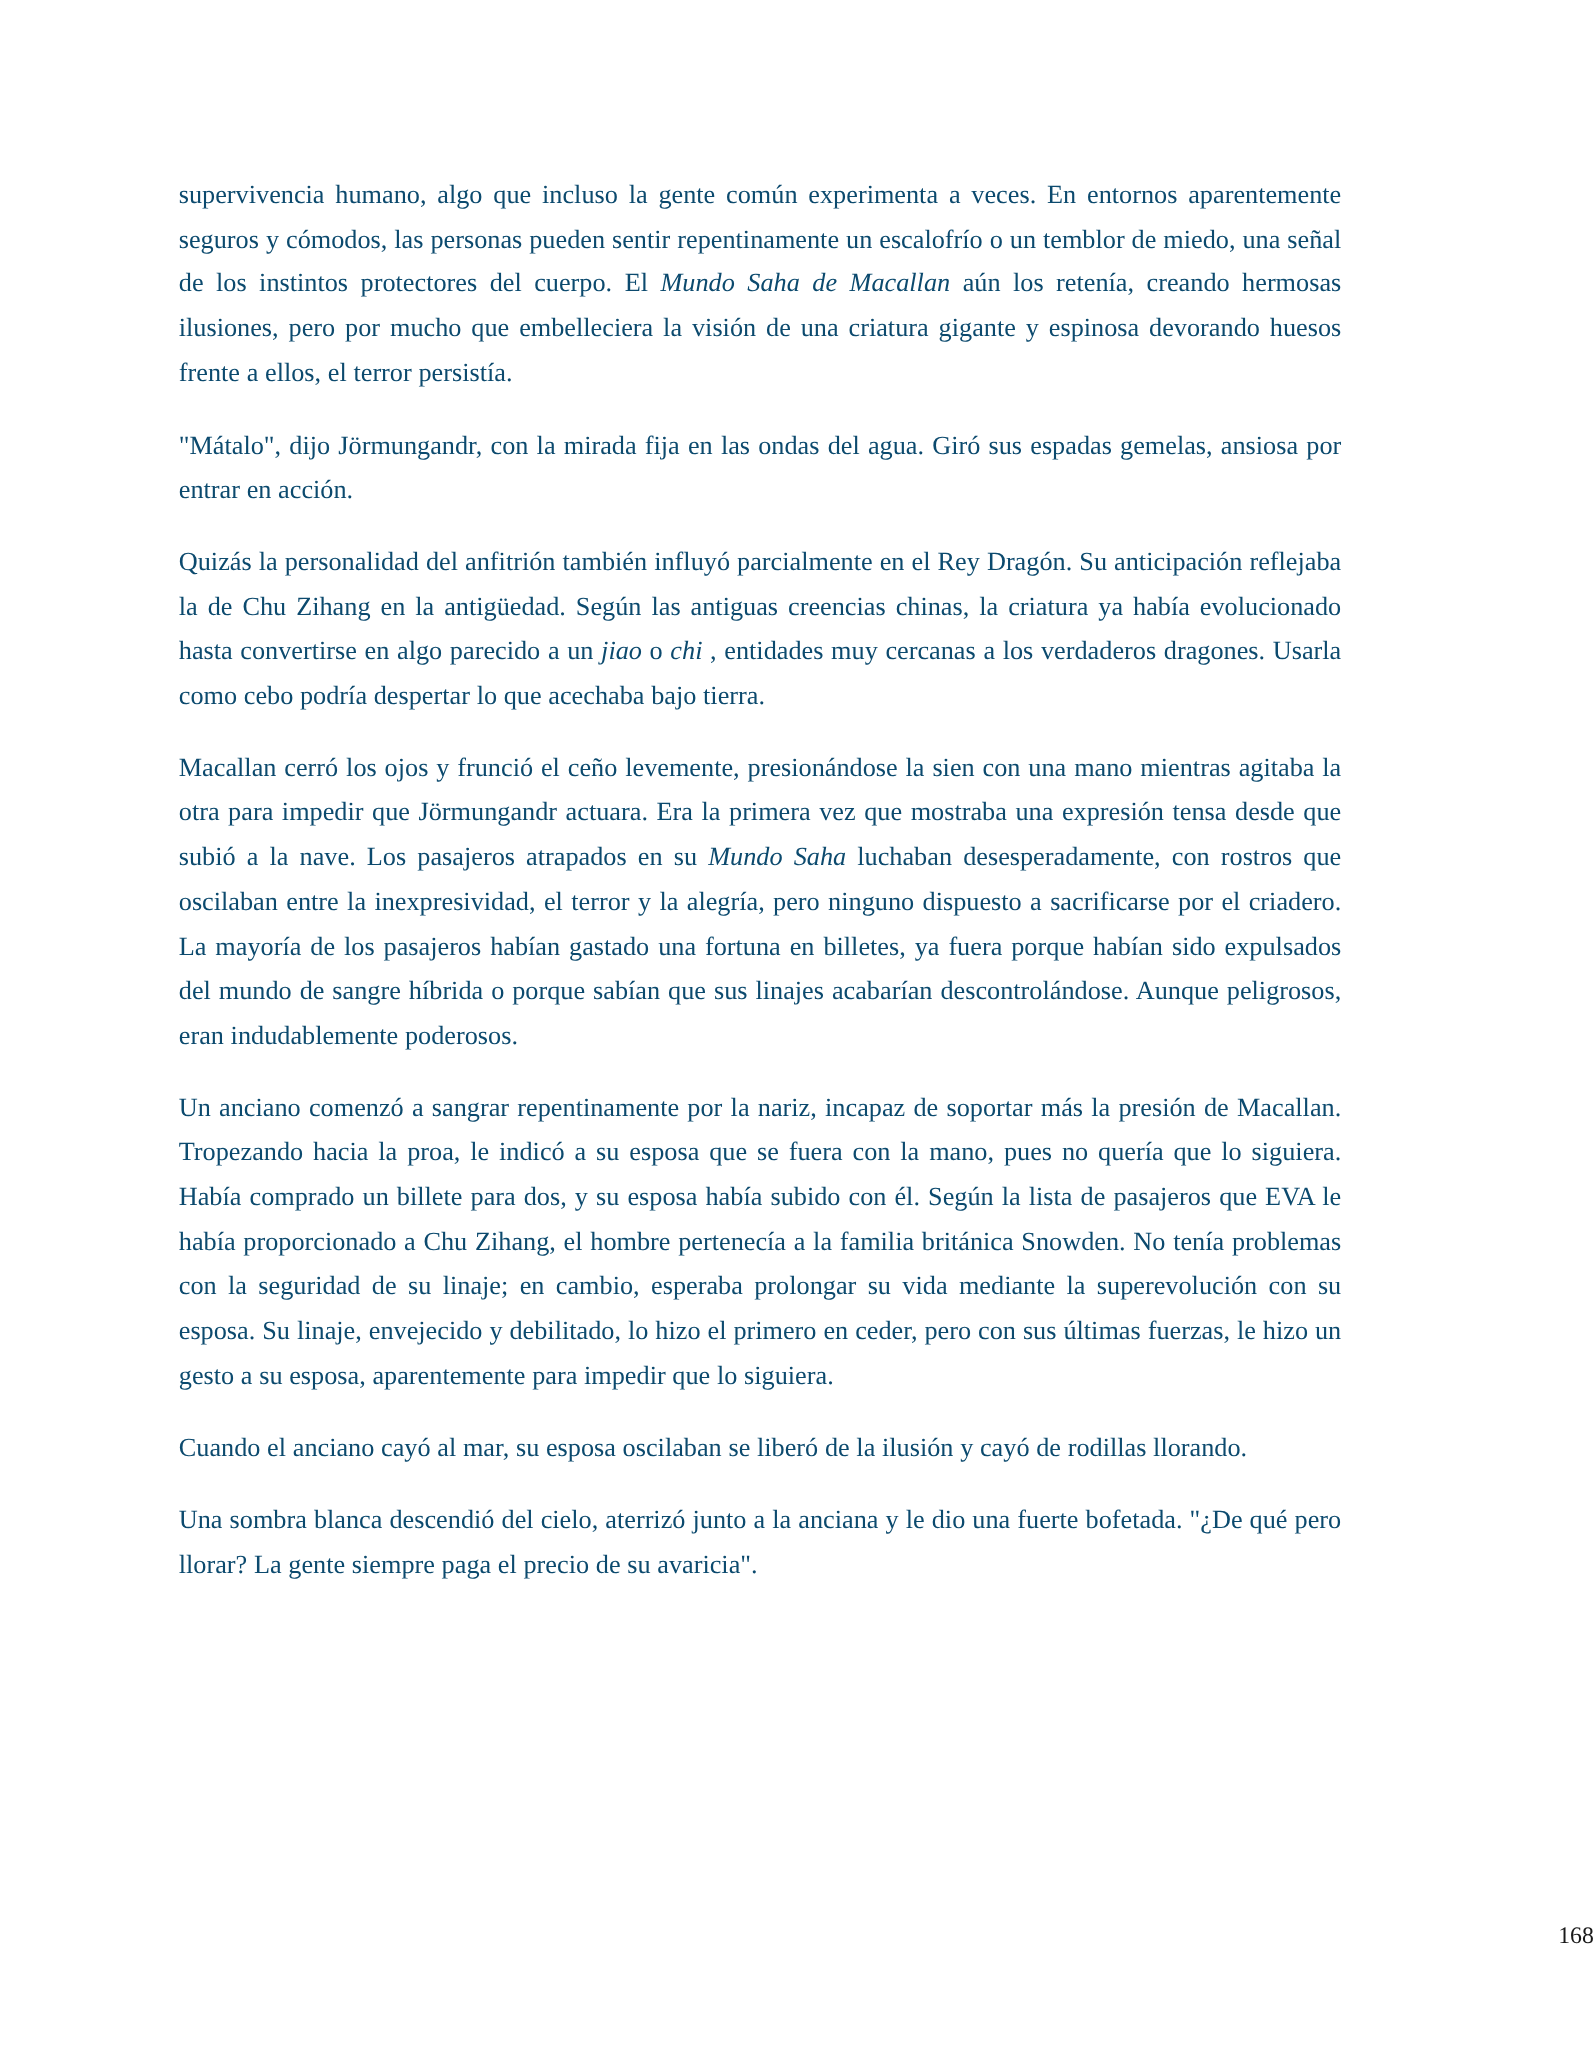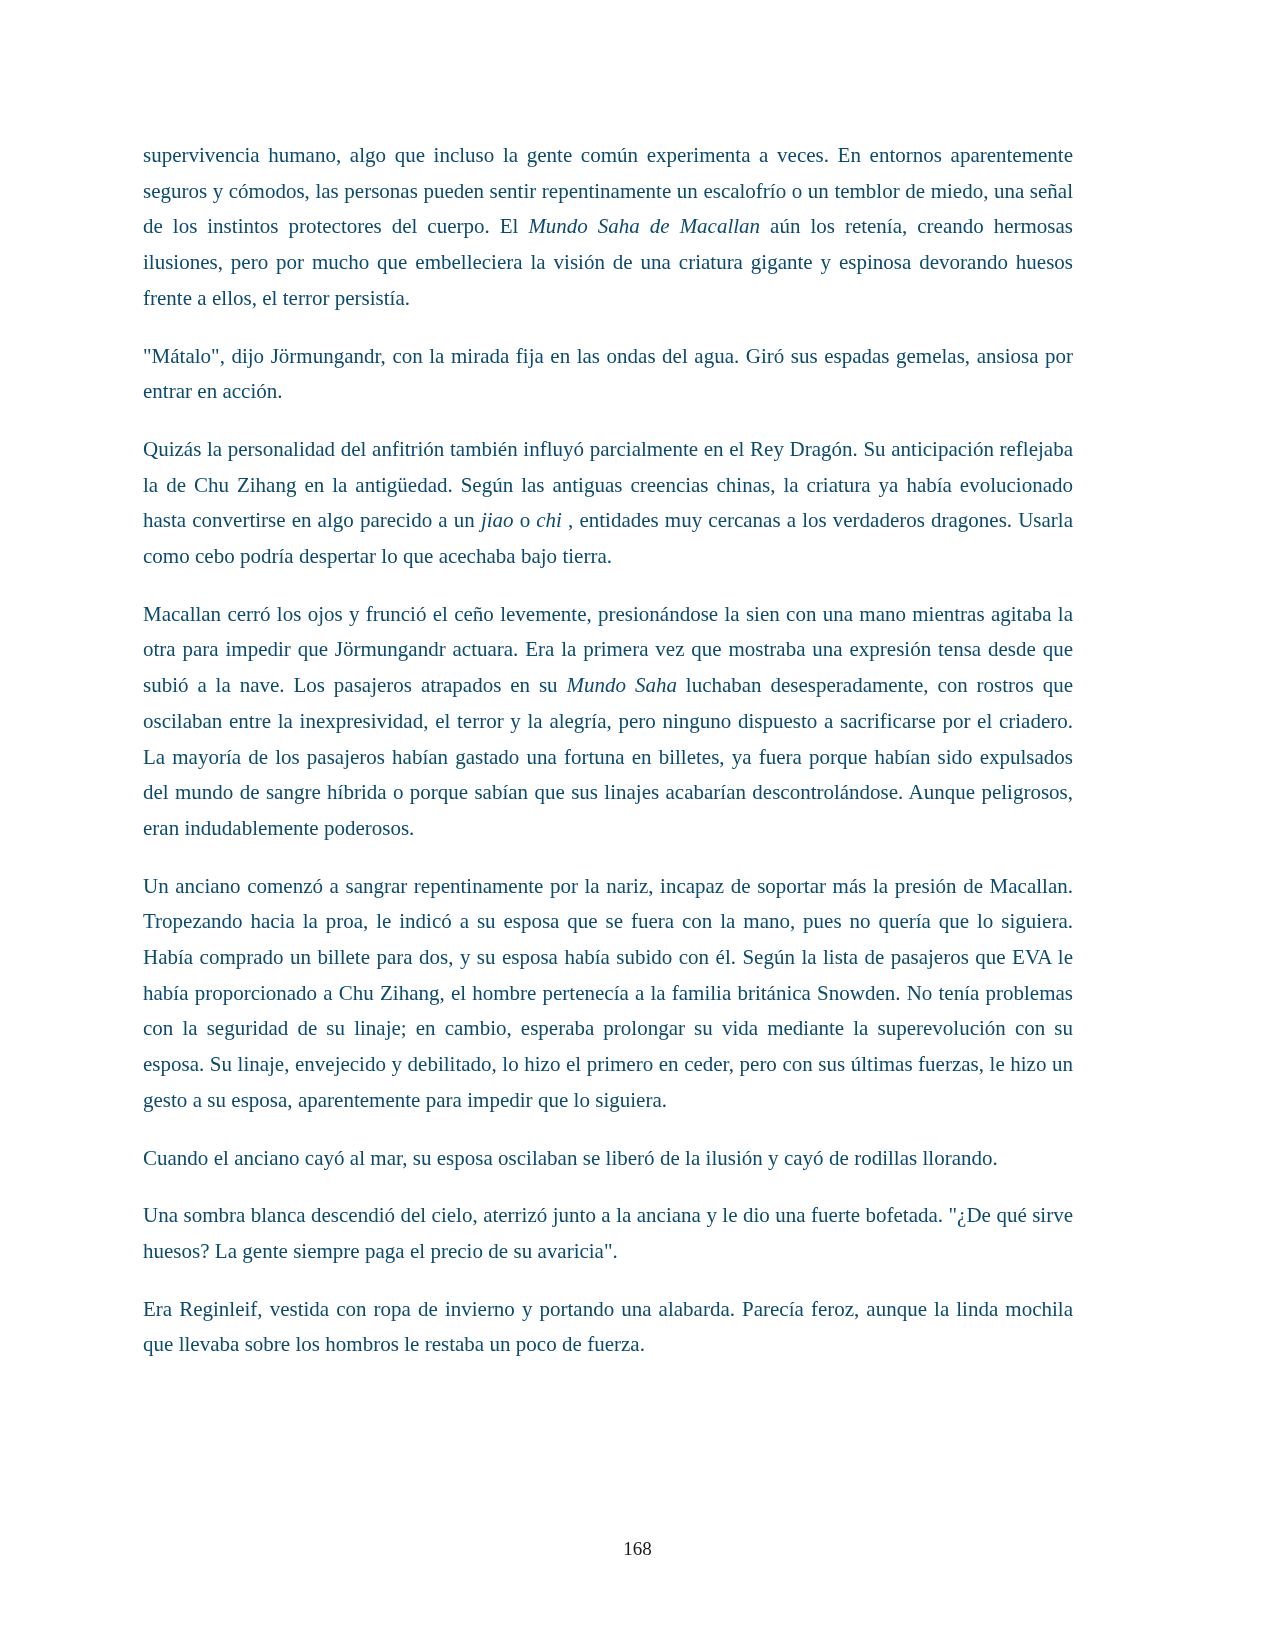--- a/index.html
+++ b/index.html
@@ -38,37 +38,36 @@
     margin-bottom: 0;
   }
   .em {
     font-style: italic;
   }
   .page-number {
     position: absolute;
     left: 0;
     right: 0;
     top: 1538px;
-    text-align: center;
+    text-align: right;
     font-family: "Liberation Serif", "DejaVu Serif", serif;
     font-size: 19px;
     color: #1a1a1a;
   }
 </style>
 </head>
 <body>
 
 <div class="page">
 
   <div class="text-column" id="body-column">
       <p class="para"><span>supervivencia humano, algo que incluso la gente común experimenta a veces. En entornos aparentemente seguros y cómodos, las personas pueden sentir repentinamente un escalofrío o un temblor de miedo, una señal de los instintos protectores del cuerpo. El </span><span class="em">Mundo Saha de Macallan</span><span> aún los retenía, creando hermosas ilusiones, pero por mucho que embelleciera la visión de una criatura gigante y espinosa devorando huesos frente a ellos, el terror persistía.</span></p>
       <p class="para"><span>"Mátalo", dijo Jörmungandr, con la mirada fija en las ondas del agua. Giró sus espadas gemelas, ansiosa por entrar en acción.</span></p>
       <p class="para"><span>Quizás la personalidad del anfitrión también influyó parcialmente en el Rey Dragón. Su anticipación reflejaba la de Chu Zihang en la antigüedad. Según las antiguas creencias chinas, la criatura ya había evolucionado hasta convertirse en algo parecido a un </span><span class="em">jiao</span><span> o </span><span class="em">chi</span><span> , entidades muy cercanas a los verdaderos dragones. Usarla como cebo podría despertar lo que acechaba bajo tierra.</span></p>
       <p class="para"><span>Macallan cerró los ojos y frunció el ceño levemente, presionándose la sien con una mano mientras agitaba la otra para impedir que Jörmungandr actuara. Era la primera vez que mostraba una expresión tensa desde que subió a la nave. Los pasajeros atrapados en su </span><span class="em">Mundo Saha</span><span> luchaban desesperadamente, con rostros que oscilaban entre la inexpresividad, el terror y la alegría, pero ninguno dispuesto a sacrificarse por el criadero. La mayoría de los pasajeros habían gastado una fortuna en billetes, ya fuera porque habían sido expulsados del mundo de sangre híbrida o porque sabían que sus linajes acabarían descontrolándose. Aunque peligrosos, eran indudablemente poderosos.</span></p>
       <p class="para"><span>Un anciano comenzó a sangrar repentinamente por la nariz, incapaz de soportar más la presión de Macallan. Tropezando hacia la proa, le indicó a su esposa que se fuera con la mano, pues no quería que lo siguiera. Había comprado un billete para dos, y su esposa había subido con él. Según la lista de pasajeros que EVA le había proporcionado a Chu Zihang, el hombre pertenecía a la familia británica Snowden. No tenía problemas con la seguridad de su linaje; en cambio, esperaba prolongar su vida mediante la superevolución con su esposa. Su linaje, envejecido y debilitado, lo hizo el primero en ceder, pero con sus últimas fuerzas, le hizo un gesto a su esposa, aparentemente para impedir que lo siguiera.</span></p>
       <p class="para"><span>Cuando el anciano cayó al mar, su esposa oscilaban se liberó de la ilusión y cayó de rodillas llorando.</span></p>
-      <p class="para"><span>Una sombra blanca descendió del cielo, aterrizó junto a la anciana y le dio una fuerte bofetada. "¿De qué sirve huesos? La gente siempre paga el precio de su avaricia".</span></p>
-      <p class="para"><span>Era Reginleif, vestida con ropa de invierno y portando una alabarda. Parecía feroz, aunque la linda mochila que llevaba sobre los hombros le restaba un poco de fuerza.</span></p>
+      <p class="para"><span>Una sombra blanca descendió del cielo, aterrizó junto a la anciana y le dio una fuerte bofetada. "¿De qué pero llorar? La gente siempre paga el precio de su avaricia".</span></p>
     </div>
 
   <div class="page-number">168</div>
 
 </div>
 
 </body></html>

